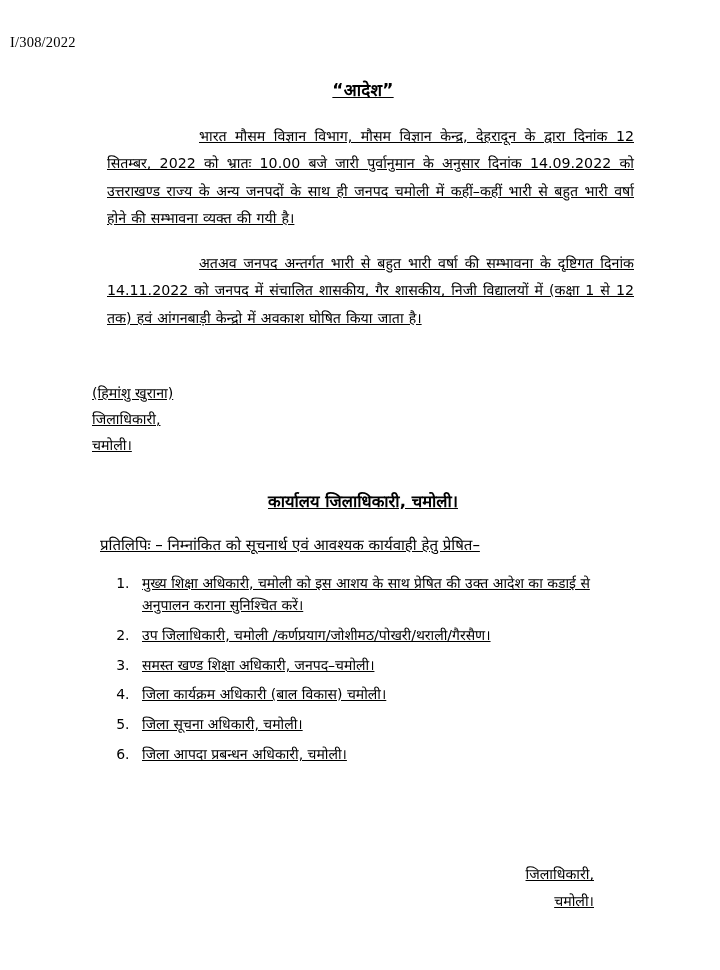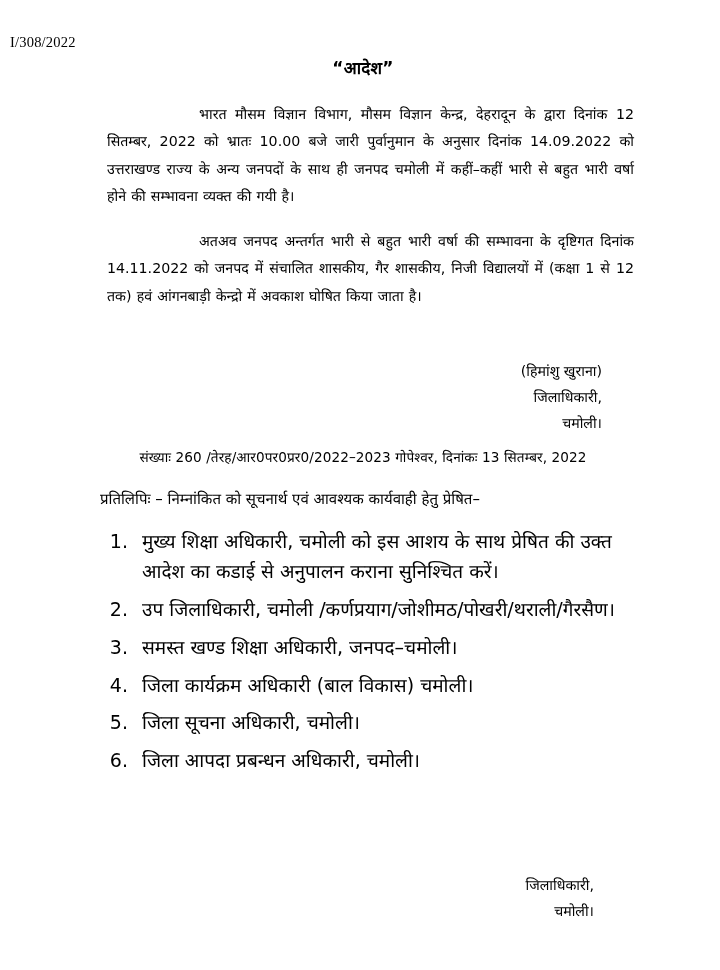--- a/index.html
+++ b/index.html
@@ -26,43 +26,44 @@
     position: absolute;
     top: 34px;
     left: 10px;
     font-family: "Liberation Serif", "DejaVu Serif", serif;
     font-size: 14.5px;
     letter-spacing: 0.2px;
   }
   .body-area {
     position: absolute;
     left: 92px;
-    top: 56px;
+    top: 78px;
     width: 542px;
+    text-decoration: underline;
   }
   .order-title {
     text-align: center;
     font-size: 17px;
     font-weight: bold;
     font-family: "DejaVu Sans", sans-serif;
     margin: 0 0 22px 0;
     letter-spacing: 0.2px;
   }
   p.para {
     margin: 0 0 18px 15px;
     font-family: "DejaVu Sans", sans-serif;
     font-size: 14.2px;
     line-height: 1.92;
     text-align: justify;
     text-indent: 92px;
     word-spacing: 0.6px;
   }
   .signature-block {
     margin-top: 48px;
-    text-align: right;
+    text-align: left;
     font-family: "DejaVu Sans", sans-serif;
     font-size: 14.2px;
     line-height: 1.85;
     padding-right: 32px;
   }
   .office-head {
     margin-top: 30px;
     text-align: center;
     font-family: "DejaVu Sans", sans-serif;
     font-size: 16.5px;
@@ -78,21 +79,21 @@
   .copy-to {
     margin-top: 22px;
     font-family: "DejaVu Sans", sans-serif;
     font-size: 15px;
     padding-left: 8px;
   }
   ol.copy-list {
     margin: 18px 0 0 0;
     padding-left: 42px;
     font-family: "DejaVu Sans", sans-serif;
-    font-size: 19px;
+    font-size: 14px;
     line-height: 1.62;
   }
   ol.copy-list li {
     margin-bottom: 7px;
     padding-left: 8px;
   }
   .footer-signature {
     margin-top: 96px;
     text-align: right;
     font-family: "DejaVu Sans", sans-serif;
@@ -115,22 +116,22 @@
     <p class="para">भारत मौसम विज्ञान विभाग, मौसम विज्ञान केन्द्र, देहरादून के द्वारा दिनांक 12 सितम्बर, 2022 को भ्रातः 10.00 बजे जारी पुर्वानुमान के अनुसार दिनांक 14.09.2022 को उत्तराखण्ड राज्य के अन्य जनपदों के साथ ही जनपद चमोली में कहीं–कहीं भारी से बहुत भारी वर्षा होने की सम्भावना व्यक्त की गयी है।</p>
 
     <p class="para">अतअव जनपद अन्तर्गत भारी से बहुत भारी वर्षा की सम्भावना के दृष्टिगत दिनांक 14.11.2022 को जनपद में संचालित शासकीय, गैर शासकीय, निजी विद्यालयों में (कक्षा 1 से 12 तक) हवं आंगनबाड़ी केन्द्रो में अवकाश घोषित किया जाता है।</p>
 
     <div class="signature-block">
       <div>(हिमांशु खुराना)</div>
       <div>जिलाधिकारी,</div>
       <div>चमोली।</div>
     </div>
 
+    <div class="office-head">कार्यालय जिलाधिकारी, चमोली।</div>
 
-    <div class="letter-no">संख्याः 260  /तेरह/आर0पर0प्रर0/2022–2023 गोपेश्वर, दिनांकः 13 सितम्बर, 2022</div>
 
     <div class="copy-to">प्रतिलिपिः –  निम्नांकित को सूचनार्थ एवं आवश्यक कार्यवाही हेतु प्रेषित–</div>
 
     <ol class="copy-list">
       <li>मुख्य शिक्षा अधिकारी, चमोली को इस आशय के साथ प्रेषित की उक्त आदेश का कडाई से अनुपालन कराना सुनिश्चित करें।</li>
       <li>उप जिलाधिकारी, चमोली  /कर्णप्रयाग/जोशीमठ/पोखरी/थराली/गैरसैण।</li>
       <li>समस्त खण्ड शिक्षा अधिकारी, जनपद–चमोली।</li>
       <li>जिला कार्यक्रम अधिकारी (बाल विकास) चमोली।</li>
       <li>जिला सूचना अधिकारी, चमोली।</li>
       <li>जिला आपदा प्रबन्धन अधिकारी, चमोली।</li>

